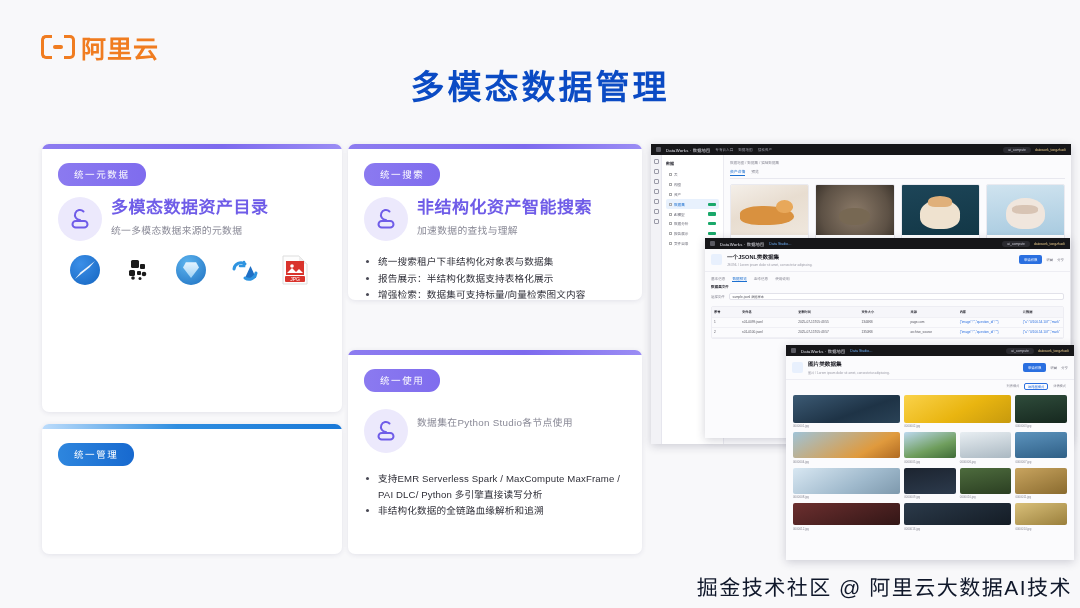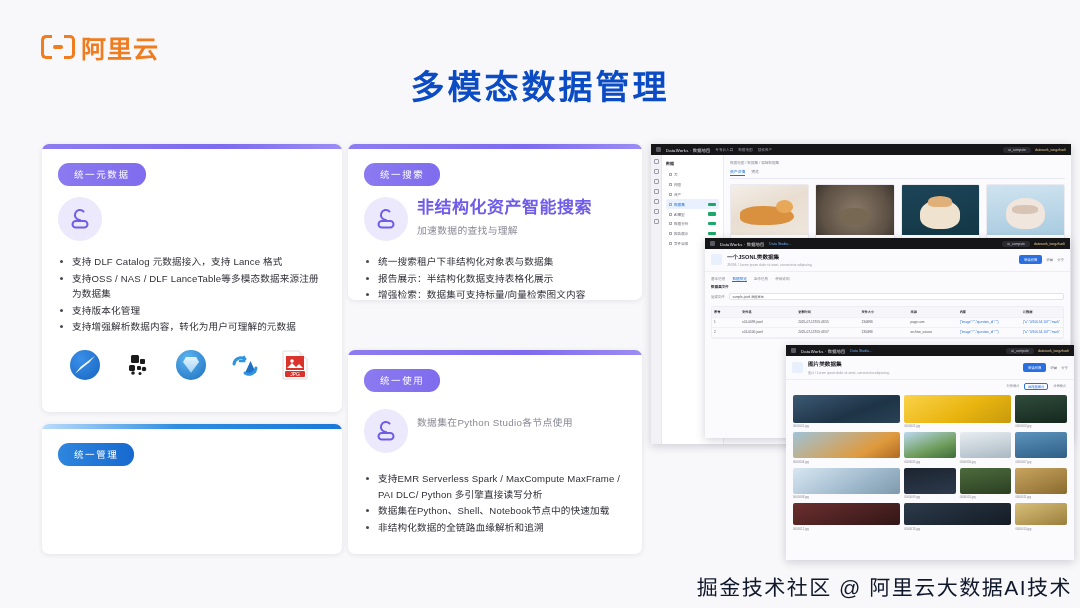--- a/index.html
+++ b/index.html
@@ -167,27 +167,25 @@
     <div class="topbar"></div>
     <div class="card-inner">
       <span class="badge">统一元数据</span>
       <div class="head-row">
         <div class="avatar-ic">
           <svg width="26" height="26" viewBox="0 0 26 26" fill="none" stroke="#6f5ce8" stroke-width="2" stroke-linecap="round">
             <path d="M16.5 5.5a5 5 0 1 0-3.5 8.5"></path>
             <rect x="5.5" y="15" width="15" height="6.5" rx="3.25"></rect>
           </svg>
         </div>
-      </div>
-      <ul class="bullets">
-        <li>支持 DLF Catalog 元数据接入，支持 Lance 格式</li>
-        <li>支持OSS / NAS / DLF LanceTable等多模态数据来源注册为数据集</li>
-        <li>支持版本化管理</li>
-        <li>支持增强解析数据内容，转化为用户可理解的元数据</li>
-      </ul>
+        <div class="head-txt">
+          <div class="card-title">多模态数据资产目录</div>
+          <div class="card-sub">统一多模态数据来源的元数据</div>
+        </div>
+      </div>
       <div class="icon-strip">
         <div class="tech-ic ic-compass"></div>
         <div class="tech-ic">
           <svg width="30" height="30" viewBox="0 0 30 30" fill="#1b1b1b">
             <rect x="8" y="5" width="8" height="8" rx="1.5"></rect>
             <rect x="17" y="9" width="5" height="5" rx="1"></rect>
             <rect x="6" y="15" width="6" height="6" rx="1.5"></rect>
             <rect x="14" y="16" width="4" height="4" rx="1"></rect>
             <circle cx="21" cy="19" r="2.3"></circle>
             <circle cx="10" cy="23" r="1.8"></circle>
@@ -259,21 +257,20 @@
             <path d="M16.5 5.5a5 5 0 1 0-3.5 8.5"></path>
             <rect x="5.5" y="15" width="15" height="6.5" rx="3.25"></rect>
           </svg>
         </div>
         <div class="head-txt">
           <div class="card-sub">数据集在Python Studio各节点使用</div>
         </div>
       </div>
       <ul class="bullets" style="margin-top:18px;">
         <li>支持EMR Serverless Spark / MaxCompute MaxFrame / PAI DLC/ Python 多引擎直接读写分析</li>
-        <li>数据集在Python、Shell、Notebook节点中的快速加载</li>
         <li>非结构化数据的全链路血缘解析和追溯</li>
       </ul>
     </div>
   </div>
 
   <div class="shot" style="left:651px; top:144px; width:420px; height:300px;">
     <div class="titlebar">
       <span class="tb-sq"></span>
       <span class="tb-brand">DataWorks · 数据地图</span>
       <span class="tb-tab">专有云入口</span>

